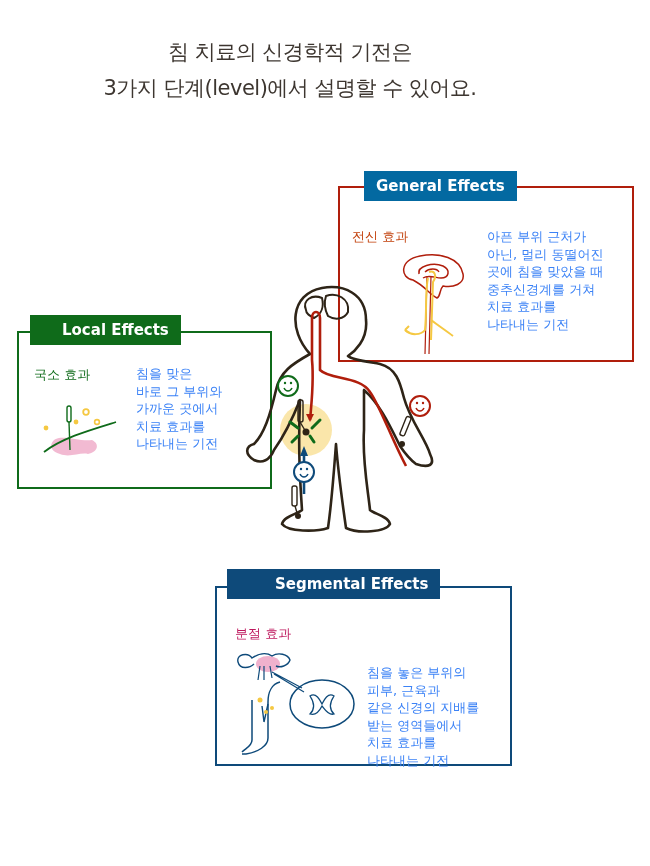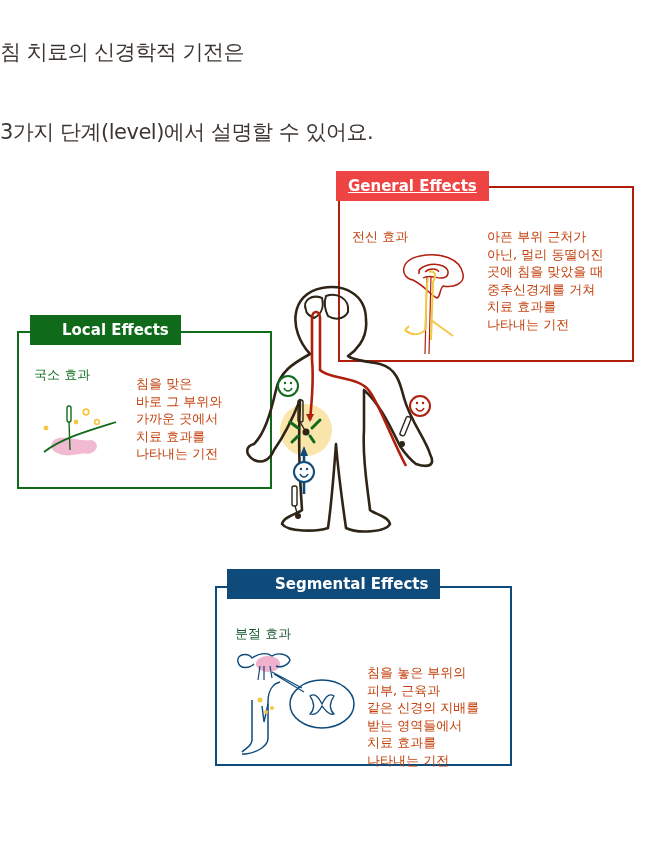--- a/index.html
+++ b/index.html
@@ -1,34 +1,34 @@
 <!DOCTYPE html>
 <html><head>
   <meta charset="utf-8">
   <style>
     html, body { margin: 0; padding: 0; background: #ffffff; }
     body { width: 650px; height: 866px; position: relative; overflow: hidden;
       font-family: "DejaVu Sans", "Liberation Sans", sans-serif; color: #3d3630; }
-    .title { position: absolute; left: 0; width: 580px; font-size: 21px; color: #3d3630; letter-spacing: -0.5px; }
+    .title { position: absolute; left: 0; width: 580px; text-align: center; font-size: 21px; color: #3d3630; letter-spacing: -0.5px; }
     .t1 { top: 38px; }
-    .t2 { top: 74px; margin-top: 44px; }
+    .t2 { top: 74px; }
     .box { position: absolute; border: 2px solid; box-sizing: border-box; background: transparent; }
     .tag { position: absolute; color: #fff; font-size: 15px; font-weight: bold; padding: 0 12px; height: 30px; line-height: 30px; white-space: nowrap; }
     .subtitle { position: absolute; font-size: 13px; }
-    .desc { position: absolute; font-size: 13px; line-height: 17.5px; color: #c2410c; white-space: pre-line; }
+    .desc { position: absolute; font-size: 13px; line-height: 17.5px; color: #3b82f6; white-space: pre-line; }
     svg { position: absolute; overflow: visible; }
   </style>
 </head>
 <body>
 
 <div class="title t1">침 치료의 신경학적 기전은</div>
 <div class="title t2">3가지 단계(level)에서 설명할 수 있어요.</div>
 
 <div class="box" style="left:338px; top:186px; width:296px; height:176px; border-color:#b01e0c;"></div>
-<div class="tag" style="left:336px; top:171px; background:#ef4444;text-decoration:underline;">General Effects</div>
+<div class="tag" style="left:364px; top:171px; background:#0369a1;">General Effects</div>
 <div class="subtitle" style="left:352px; top:228px; color:#c2410c;">전신 효과</div>
 <div class="desc" style="left:487px; top:228px;">아픈 부위 근처가
 아닌, 멀리 동떨어진
 곳에 침을 맞았을 때
 중추신경계를 거쳐
 치료 효과를
 나타내는 기전</div>
 <svg style="left:395px; top:250px;" width="80" height="110" viewBox="0 0 80 110">
   <path d="M18 30 C5 28 4 10 25 6 C45 2 65 8 68 24 C70 34 58 38 48 36 C44 40 46 46 42 48 C34 44 30 36 18 30 Z" fill="none" stroke="#b01e0c" stroke-width="1.5"></path>
   <path d="M24 24 C22 16 38 12 48 16 C56 20 54 28 46 28 C40 28 34 24 28 28" fill="none" stroke="#b01e0c" stroke-width="1.5"></path>
@@ -36,39 +36,39 @@
   <path d="M32 26 L30 104 M36 26 L34 104" fill="none" stroke="#b01e0c" stroke-width="1.2"></path>
   <path d="M34 22 C40 20 42 26 38 32 L36 90" fill="none" stroke="#f5c842" stroke-width="2"></path>
   <path d="M33 28 C30 40 32 60 30 80 C26 85 16 86 10 80" fill="none" stroke="#f5c842" stroke-width="2"></path>
   <path d="M10 80 L14 76 M10 80 L15 83" fill="none" stroke="#f5c842" stroke-width="2"></path>
   <path d="M36 70 C44 76 50 80 58 86" fill="none" stroke="#f5c842" stroke-width="2"></path>
 </svg>
 
 <div class="box" style="left:17px; top:331px; width:255px; height:158px; border-color:#0f6b1a;"></div>
 <div class="tag" style="left:30px; top:315px; background:#0f6b1a;padding-left:32px;">Local Effects</div>
 <div class="subtitle" style="left:34px; top:366px; color:#0f6b1a;text-align:center;">국소 효과</div>
-<div class="desc" style="left:136px; top:375px;">침을 맞은
+<div class="desc" style="left:136px; top:365px;">침을 맞은
 바로 그 부위와
 가까운 곳에서
 치료 효과를
 나타내는 기전</div>
 <svg style="left:40px; top:400px;" width="80" height="60" viewBox="0 0 80 60">
   <path d="M14 40 C22 34 40 42 52 40 C60 44 58 52 48 54 C40 52 30 58 20 54 C12 52 8 46 14 40 Z" fill="#f1b3cd" opacity="0.9"></path>
   <path d="M4 52 C22 38 50 30 76 22" fill="none" stroke="#0f6b1a" stroke-width="1.8"></path>
   <rect x="27" y="6" width="4" height="16" rx="2" fill="none" stroke="#0f6b1a" stroke-width="1.4"></rect>
   <line x1="29" y1="22" x2="30" y2="50" stroke="#0f6b1a" stroke-width="1.4"></line>
   <circle cx="6" cy="28" r="2.4" fill="#f5c842"></circle>
   <circle cx="36" cy="22" r="2.4" fill="#f5c842"></circle>
   <circle cx="46" cy="12" r="2.8" fill="none" stroke="#f5c842" stroke-width="1.8"></circle>
   <circle cx="57" cy="22" r="2.4" fill="none" stroke="#f5c842" stroke-width="1.6"></circle>
 </svg>
 
 <div class="box" style="left:215px; top:586px; width:297px; height:180px; border-color:#0e4a7a;"></div>
 <div class="tag" style="left:227px; top:569px; background:#0e4a7a;padding-left:48px;">Segmental Effects</div>
-<div class="subtitle" style="left:235px; top:625px; color:#14532d;">분절 효과</div>
+<div class="subtitle" style="left:235px; top:625px; color:#be185d;">분절 효과</div>
 <div class="desc" style="left:367px; top:624px;margin-top:40px;">침을 놓은 부위의
 피부, 근육과
 같은 신경의 지배를
 받는 영역들에서
 치료 효과를
 나타내는 기전</div>
 <svg style="left:232px; top:648px;" width="120" height="110" viewBox="0 0 120 110">
   <ellipse cx="36" cy="16" rx="12" ry="8" fill="#ec9ec0" opacity="0.8"></ellipse>
   <path d="M6 14 C4 6 16 4 20 10 C26 6 34 4 40 8 C46 4 56 6 58 12 C56 18 48 20 44 18 M6 14 C8 22 18 20 22 16" fill="none" stroke="#0e4a7a" stroke-width="1.4"></path>
   <path d="M28 18 L26 32 M32 18 L32 32 M38 18 L40 30" fill="none" stroke="#0e4a7a" stroke-width="1.2"></path>

